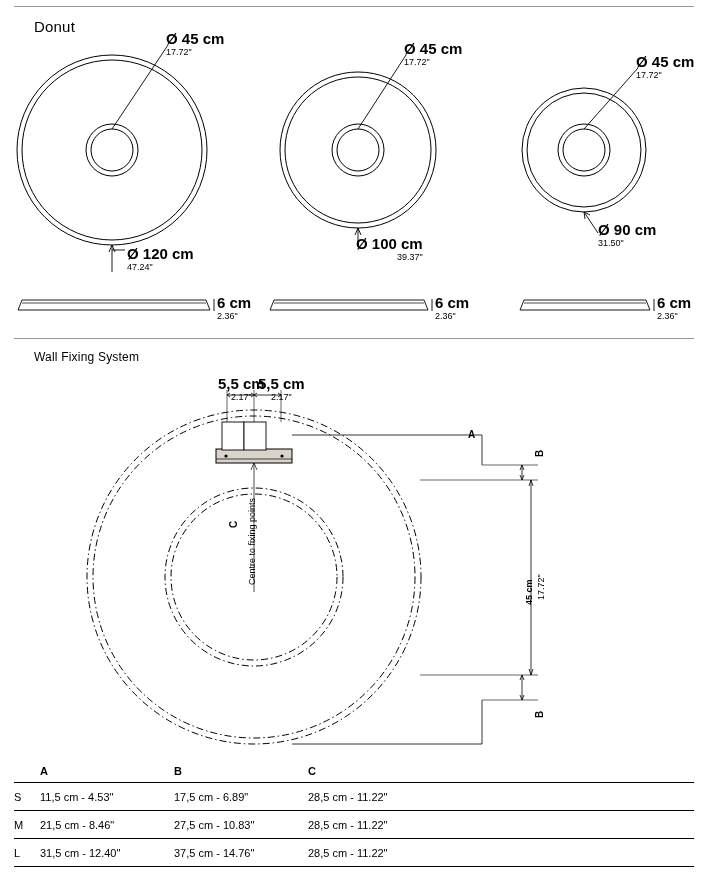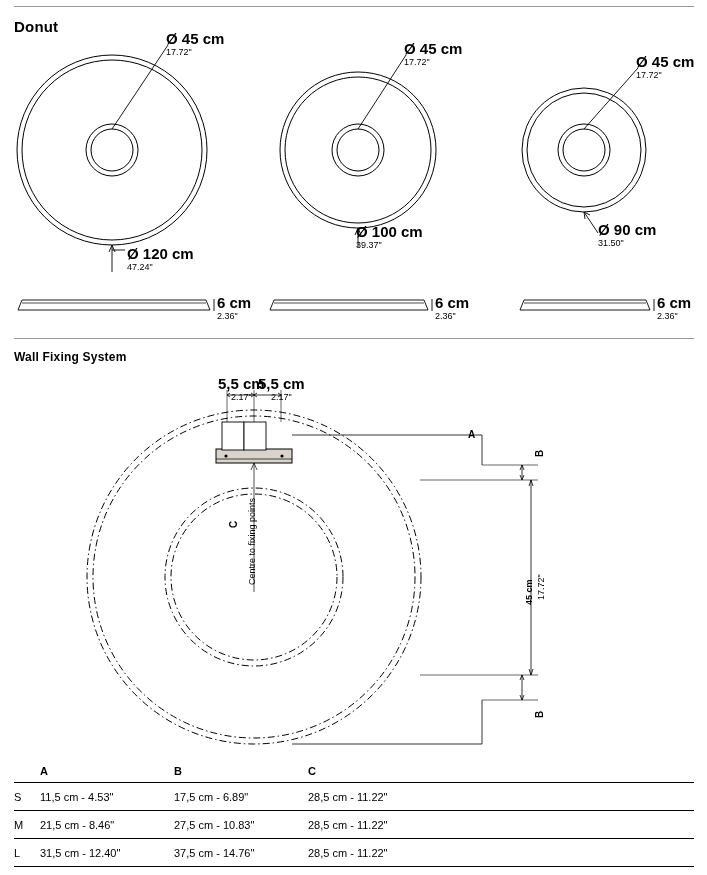--- a/index.html
+++ b/index.html
@@ -15,23 +15,24 @@
     color: #000000;
     overflow: hidden;
   }
   .page {
     position: relative;
     width: 707px;
     height: 875px;
   }
   .section-title {
     position: absolute;
-    font-weight: bold;
+    font-weight: normal;
     font-size: 15px;
     letter-spacing: 0.2px;
+    margin-left: 20px;
   }
   .thin-rule {
     position: absolute;
     height: 1px;
     background: #999999;
   }
   svg {
     position: absolute;
     left: 0;
     top: 0;
@@ -151,21 +152,21 @@
   </div>
   <div class="lbl" style="left:127px; top:248px;">
     <span class="lbl-b">Ø 120 cm</span><br>
     <span>47.24"</span>
   </div>
 
   <div class="lbl" style="left:404px; top:43px;">
     <span class="lbl-b">Ø 45 cm</span><br>
     <span>17.72"</span>
   </div>
-  <div class="lbl" style="left:356px; top:226px;">
+  <div class="lbl" style="left:356px; top:238px;text-align:right;">
     <span class="lbl-b">Ø 100 cm</span><br>
     <span>39.37"</span>
   </div>
 
   <div class="lbl" style="left:636px; top:56px;">
     <span class="lbl-b">Ø 45 cm</span><br>
     <span>17.72"</span>
   </div>
   <div class="lbl" style="left:598px; top:224px;">
     <span class="lbl-b">Ø 90 cm</span><br>

